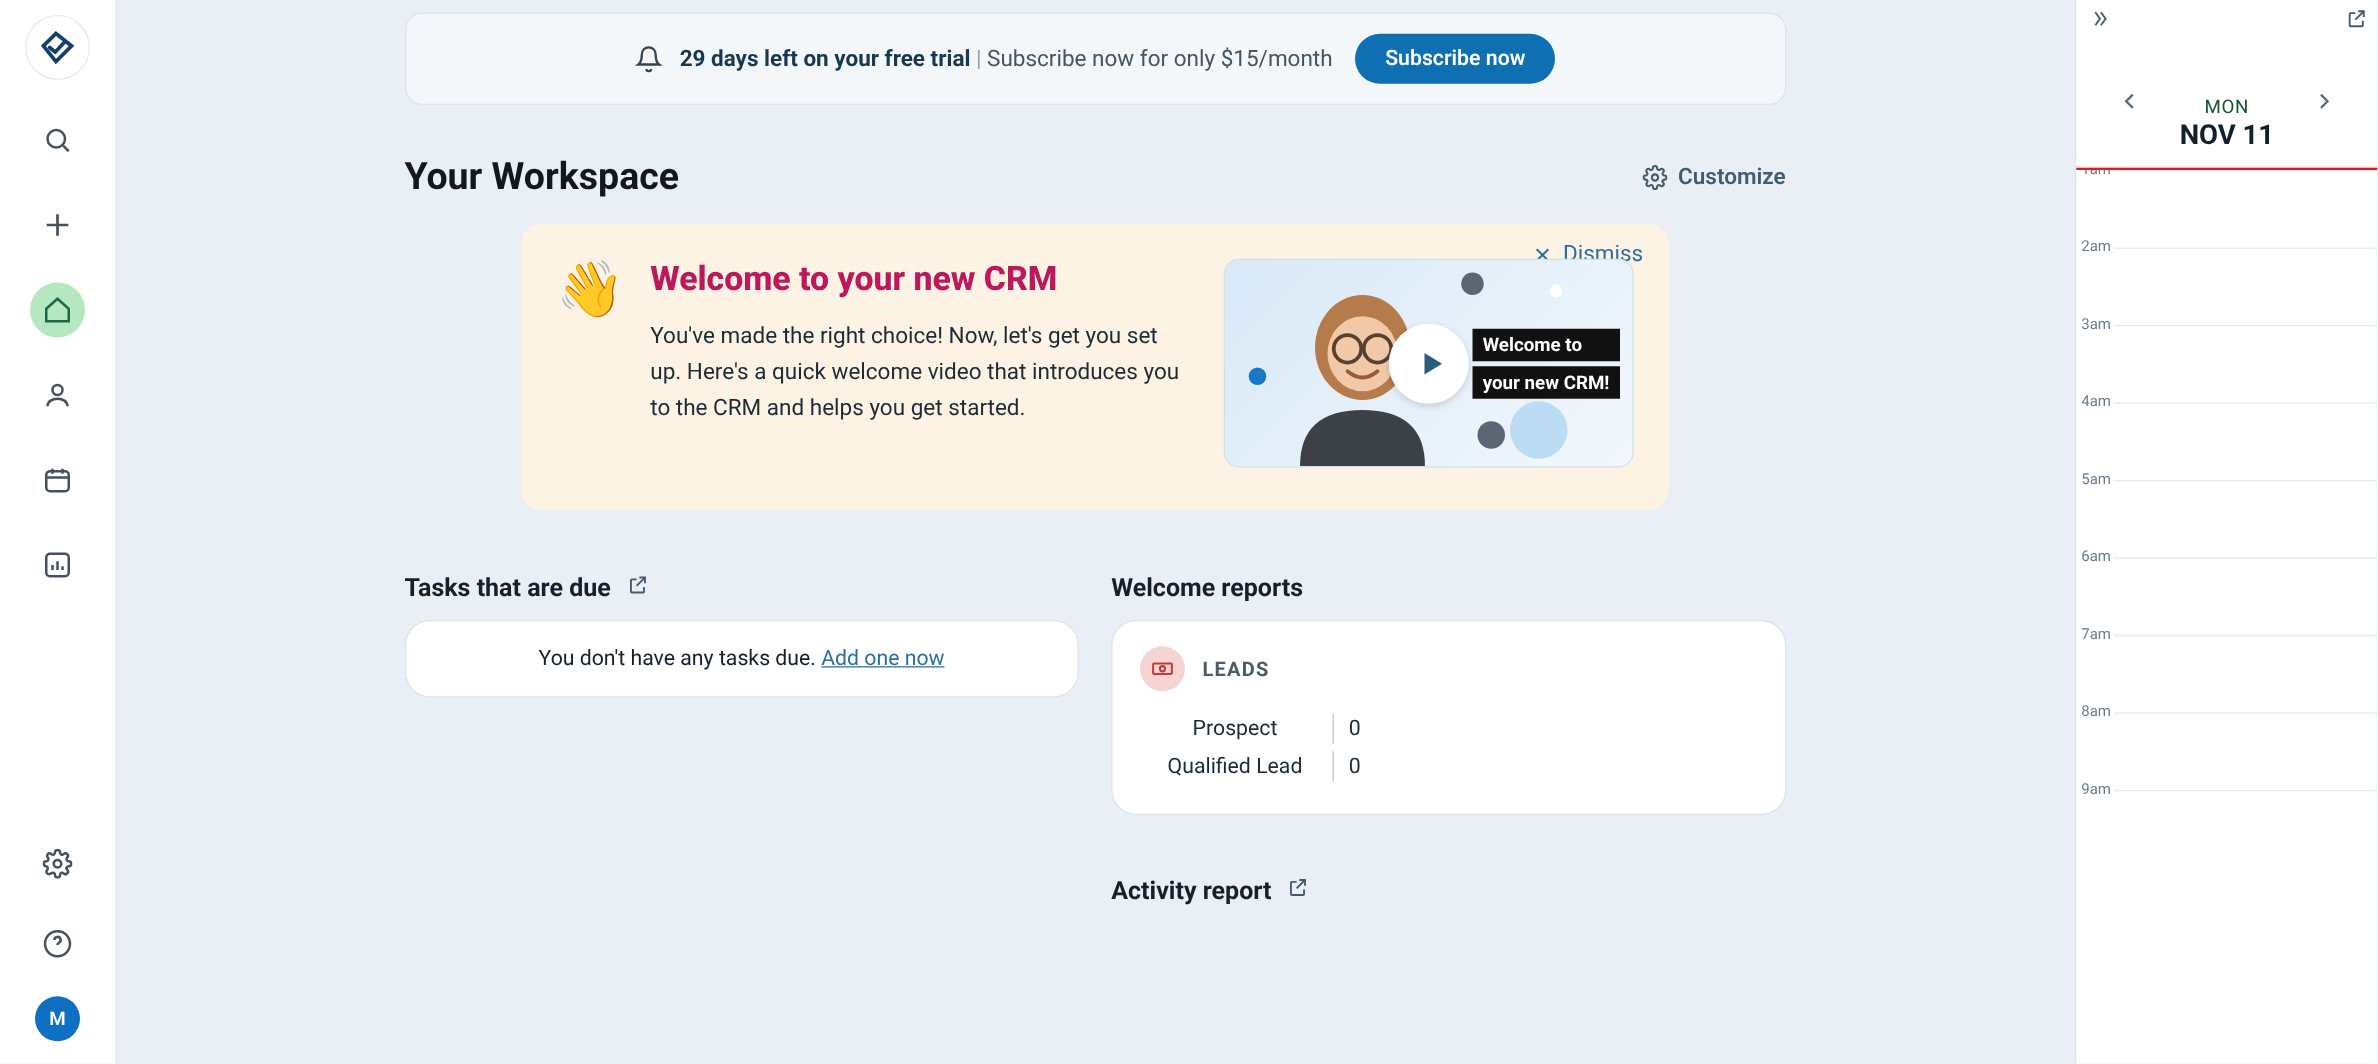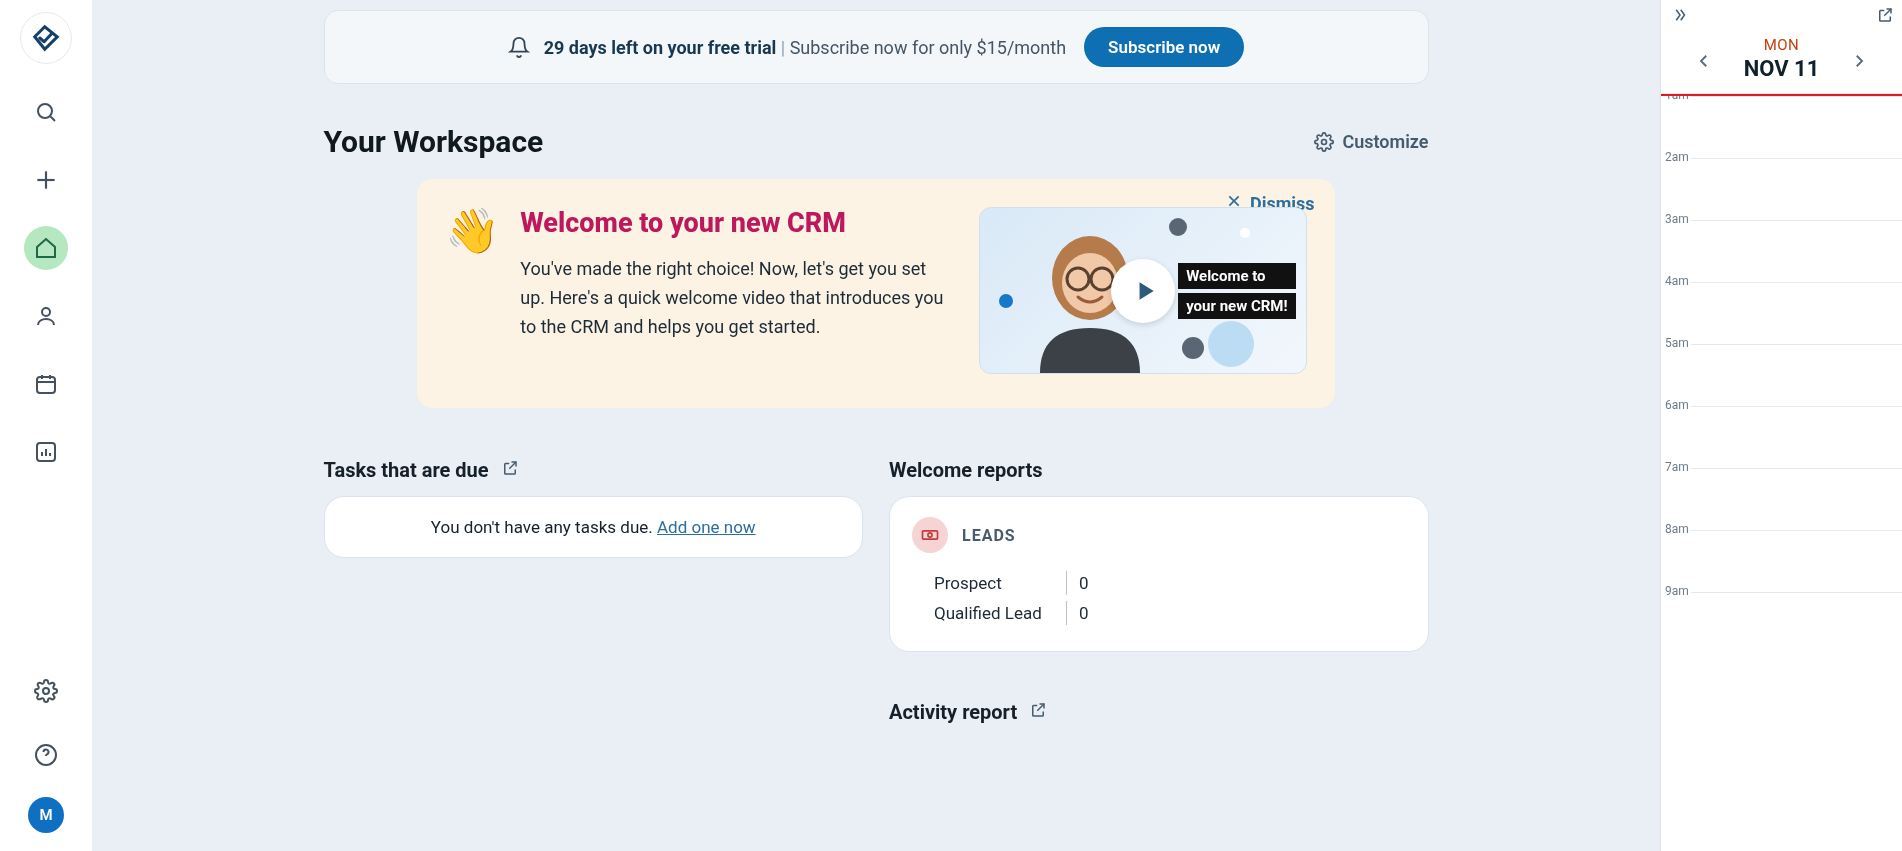--- a/index.html
+++ b/index.html
@@ -92,22 +92,22 @@
     display:flex;
     gap:34px;
     position:relative;
   }
   .welcome-left { display:flex; gap:20px; max-width:58%; }
   .wave { font-size:44px; line-height:1; margin-top:2px;}
   .welcome h2 { font-size:27px; font-weight:800; color:#be185d; margin-bottom:16px;}
   .welcome p { font-size:18px; color:#1c2b37; line-height:1.6;}
   .dismiss {
     position:absolute; top:14px; right:20px;
-    display:flex; gap:8px;
-    color:#2c6f9e; font-size:18px; font-weight:700; cursor:pointer;
+    display:flex; align-items:center; gap:8px;
+    color:#2c6f9e; font-size:18px; font-weight:400; cursor:pointer;
   }
   .welcome-video {
     flex:1;
     min-width:300px;
     border-radius:12px;
     background:linear-gradient(135deg,#d9e9f7 0%,#f2f7fc 100%);
     position:relative;
     overflow:hidden;
     border:1px solid #cfe0ee;
     aspect-ratio: 360/184;
@@ -137,21 +137,21 @@
   .tasks-empty { text-align:center; font-size:17px; color:#15202b;}
   .tasks-empty a { color:#2b6ea0; text-decoration:underline; cursor:pointer;}
 
   .leads-head { display:flex; align-items:center; gap:14px; margin-bottom:18px;}
   .leads-ico {
     width:36px; height:36px; border-radius:50%; background:#f7d4d4;
     display:flex; align-items:center; justify-content:center; color:#c23d3d;
   }
   .leads-title { letter-spacing:1px; font-weight:700; color:#4a5b69; font-size:16px;}
   .stat { display:flex; align-items:center; margin:6px 0 6px 22px; font-size:17px;}
-  .stat-label { width:120px; text-align:left; padding-right:12px; color:#1c2b37;}
+  .stat-label { width:120px; text-align:center; padding-right:12px; color:#1c2b37;}
   .stat-sep  { width:1px; height:24px; background:#b6c2cc; margin:0 12px;}
   .stat-val  { color:#1c2b37;}
 
   
   .cal {
     width:242px;
     flex-shrink:0;
     background:#fff;
     border-left:1px solid #dbe4ec;
     display:flex; flex-direction:column;
@@ -168,21 +168,21 @@
     position:relative; padding:4px 0 12px 0;
     border-bottom:1px solid #e3e9ef;
   }
   .cal-head .nav {
     position:absolute; top:50%; transform:translateY(-50%);
     color:#5a6b79; cursor:pointer; padding:6px;
   }
   .cal-head .nav.left  { left:28px;}
   .cal-head .nav.right { right:28px;}
   .cal-day  { text-align:center;}
-  .cal-day .dow  { color:#c2410c; font-size:15px; letter-spacing:.5px;}
+  .cal-day .dow  { color:#14532d; font-size:15px; letter-spacing:.5px;margin-top:40px;}
   .cal-day .date { font-size:22px; font-weight:700; color:#10202d; margin-top:2px;}
   .tz-row {
     padding:10px 14px; font-size:15px; font-weight:600; color:#374a5a;
     border-bottom:1px solid #e3e9ef;
   }
   .now-line { height:2px; background:#e11b1b; width:100%;}
   .hours { position:relative; flex:1; overflow:hidden;}
   .hour { height:62px; position:relative;}
   .hour-label {
     position:absolute; left:4px; top:-8px;

